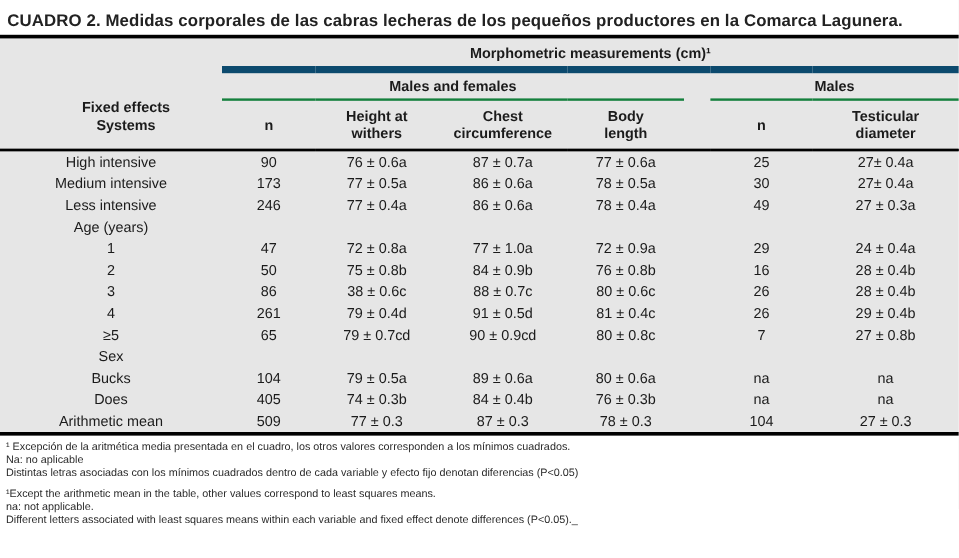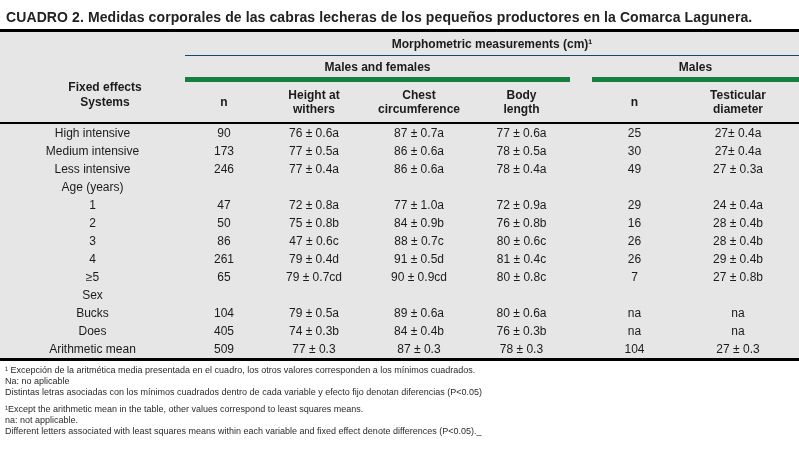--- a/index.html
+++ b/index.html
@@ -30,26 +30,26 @@
     border-collapse: collapse;
     table-layout: fixed;
     width: 799px;
     font-size: 12px;
     color: #1b1b1b;
   }
   td { padding: 0; text-align: center; vertical-align: middle; }
   thead td { font-weight: 700; padding-left: 25px; }
 
   .morpho {
-    border-bottom: 1px solid #0c4a6e;
+    border-bottom: 6px solid #0c4a6e;
     padding: 5px 0 4px 0;
     line-height: 14px;
   }
   .subgrp {
-    border-bottom: 5px solid #15803d;
+    border-bottom: 2px solid #15803d;
     padding: 4px 0 3px 0;
     line-height: 14px;
   }
   .colrow td {
     padding: 6px 0;
     white-space: pre-line;
     line-height: 14px;
     border-bottom: 2px solid #000;
   }
   .fixedeff {
@@ -180,21 +180,21 @@
           <td>75 ± 0.8b</td>
           <td>84 ± 0.9b</td>
           <td>76 ± 0.8b</td>
           <td></td>
           <td>16</td>
           <td>28 ± 0.4b</td>
         </tr>
         <tr>
           <td>3</td>
           <td>86</td>
-          <td>47 ± 0.6c</td>
+          <td>38 ± 0.6c</td>
           <td>88 ± 0.7c</td>
           <td>80 ± 0.6c</td>
           <td></td>
           <td>26</td>
           <td>28 ± 0.4b</td>
         </tr>
         <tr>
           <td>4</td>
           <td>261</td>
           <td>79 ± 0.4d</td>

